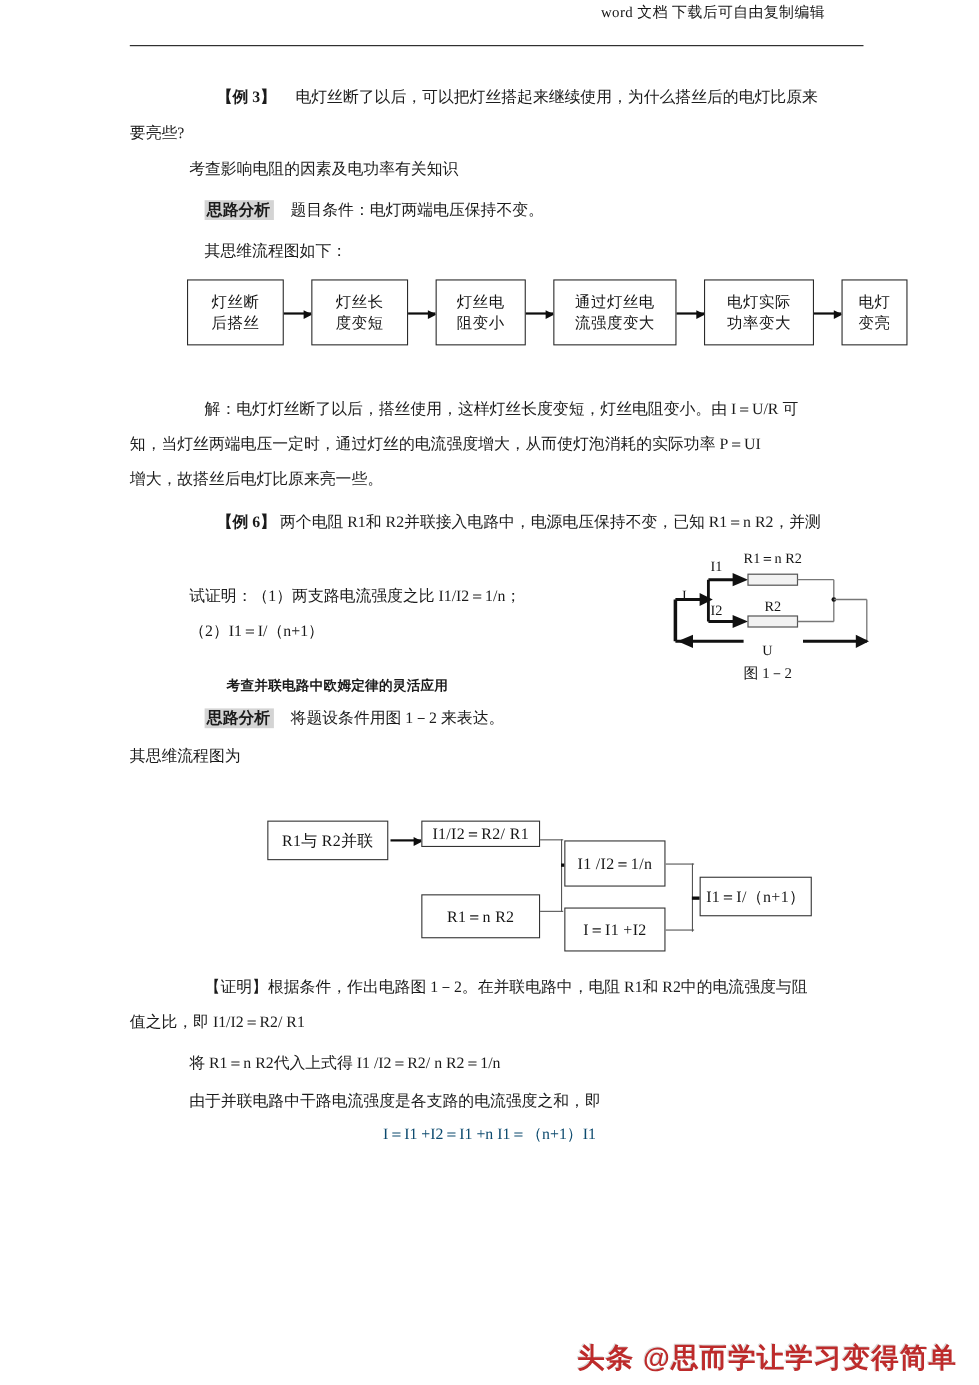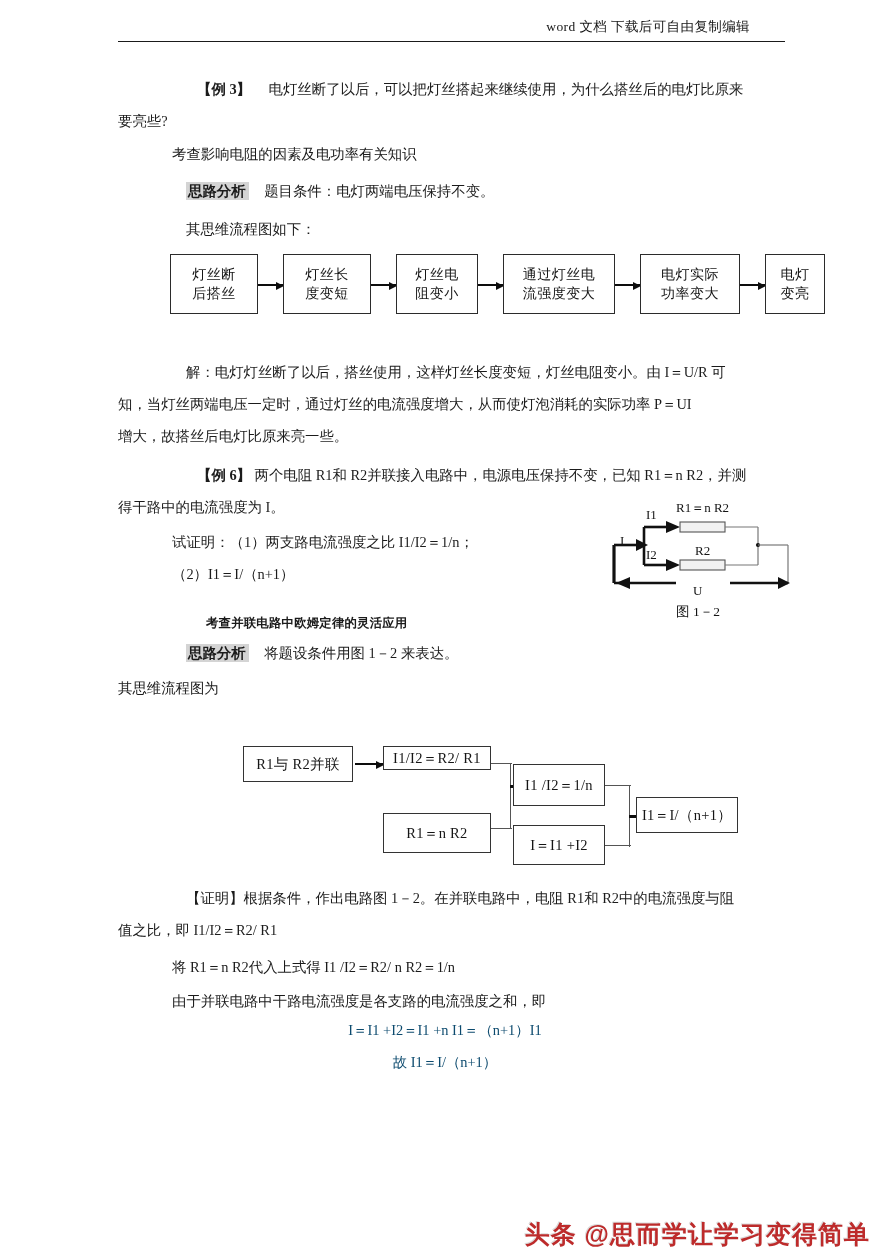--- a/index.html
+++ b/index.html
@@ -15,21 +15,21 @@
     position: relative;
     width: 890px;
     height: 1259px;
     background: #ffffff;
     overflow: hidden;
   }
 
   
   .header-band {
     position: absolute;
-    left: 0; top: 18px;
+    left: 0; top: 2px;
     width: 857px;
     height: 24px;
   }
   .header-text {
     position: absolute;
     right: 107px;
     top: 0;
     font-family: "Liberation Serif", "DejaVu Serif", serif;
     font-size: 13.5px;
     letter-spacing: .4px;
@@ -225,21 +225,20 @@
   </div>
 
   <div class="para" style="left:186px; top:356px;">解：电灯灯丝断了以后，搭丝使用，这样灯丝长度变短，灯丝电阻变小。由 I＝U/R 可</div>
   <div class="para" style="left:118px; top:388px;">知，当灯丝两端电压一定时，通过灯丝的电流强度增大，从而使灯泡消耗的实际功率 P＝UI</div>
   <div class="para" style="left:118px; top:420px;">增大，故搭丝后电灯比原来亮一些。</div>
 
   <div class="para" style="left:197px; top:459px;">
     <span class="tag-bold">【例 6】</span>
     <span>两个电阻 R1和 R2并联接入电路中，电源电压保持不变，已知 R1＝n R2，并测</span>
   </div>
-  <div class="para" style="left:118px; top:491px;">得干路中的电流强度为 I。</div>
 
   <div class="para" style="left:172px; top:526px;">试证明：（1）两支路电流强度之比 I1/I2＝1/n；</div>
   <div class="para" style="left:172px; top:558px;">（2）I1＝I/（n+1）</div>
 
   <div class="circuit">
     <svg width="200" height="125" viewBox="0 0 200 125">
 
       <path d="M14,50 L14,88" stroke="#111" stroke-width="3.2" fill="none"></path>
       <path d="M14,50 L38,50" stroke="#111" stroke-width="2.6" fill="none"></path>
 
@@ -327,17 +326,16 @@
       <span>I1＝I/（n+1）</span>
     </div>
   </div>
 
   <div class="para" style="left:186px; top:882px;">【证明】根据条件，作出电路图 1－2。在并联电路中，电阻 R1和 R2中的电流强度与阻</div>
   <div class="para" style="left:118px; top:914px;">值之比，即 I1/I2＝R2/ R1</div>
   <div class="para" style="left:172px; top:951px;">将 R1＝n R2代入上式得 I1 /I2＝R2/ n R2＝1/n</div>
   <div class="para" style="left:172px; top:985px;">由于并联电路中干路电流强度是各支路的电流强度之和，即</div>
 
   <div class="center-line" style="left:0px; top:1021px;">I＝I1 +I2＝I1 +n I1＝（n+1）I1</div>
-  <div class="center-line" style="left:0px; top:1053px;">故 I1＝I/（n+1）</div>
 
   <div class="footer-mark">头条 @思而学让学习变得简单</div>
 
 </div>
 
 </body></html>

